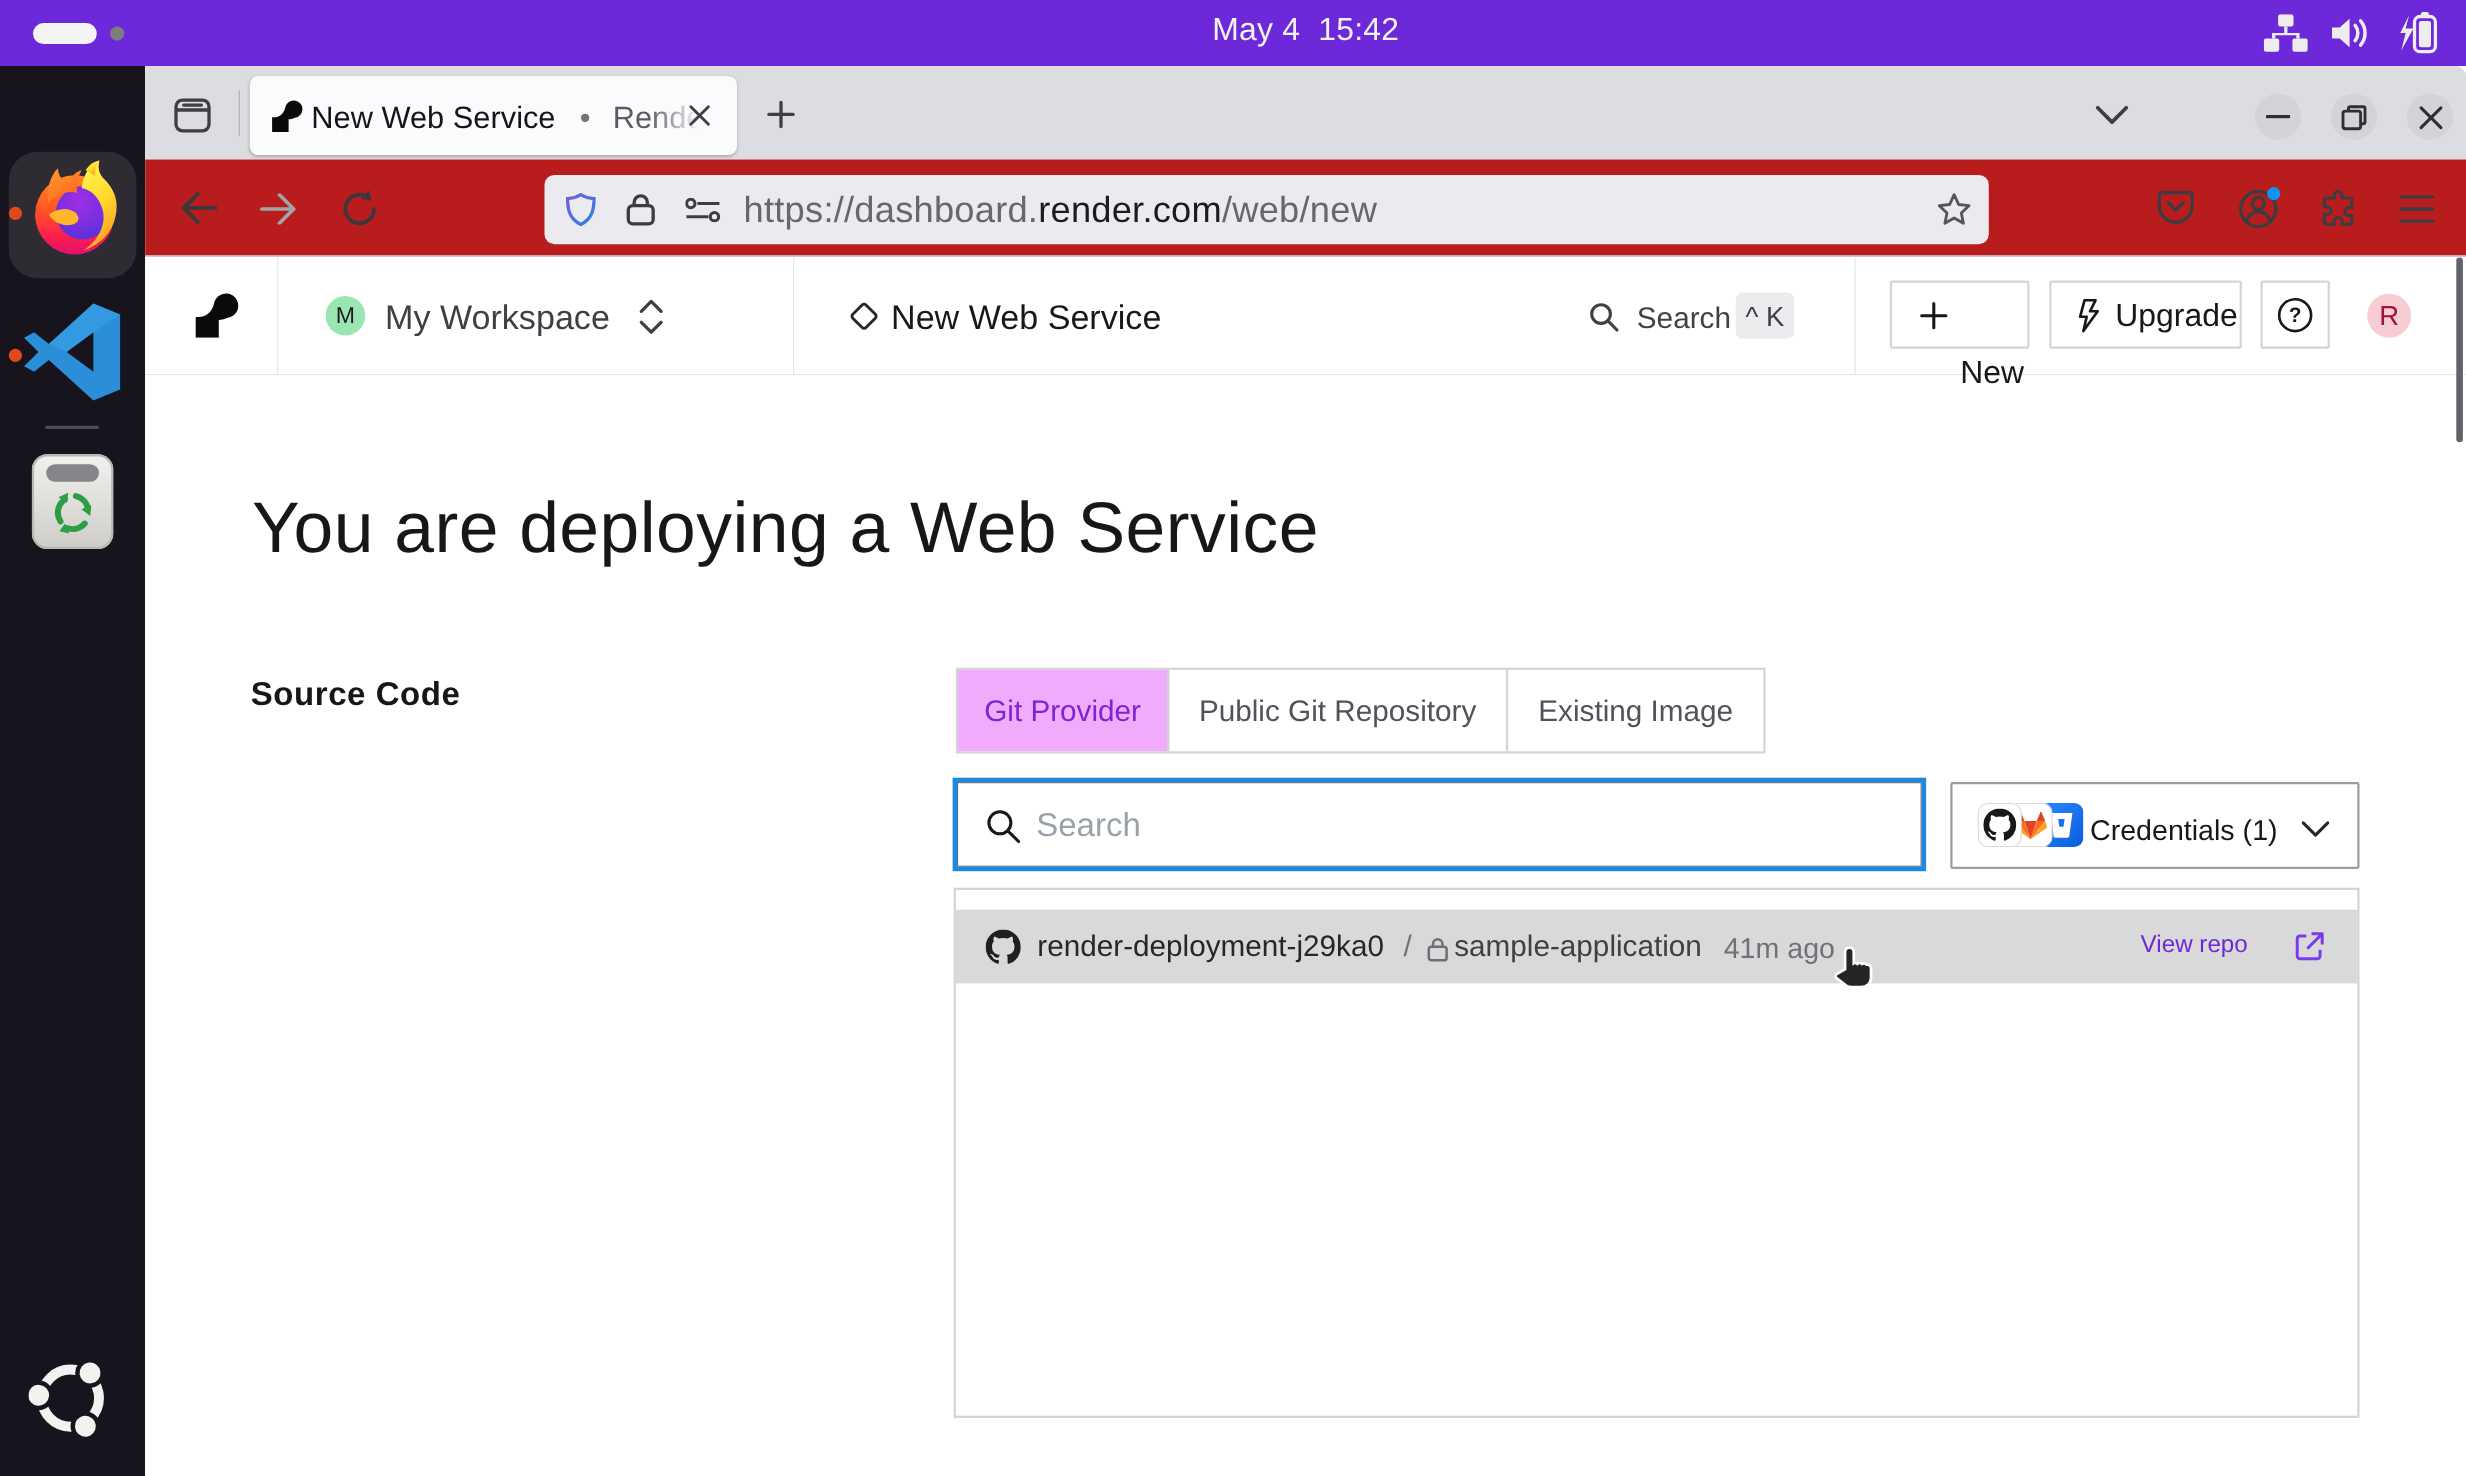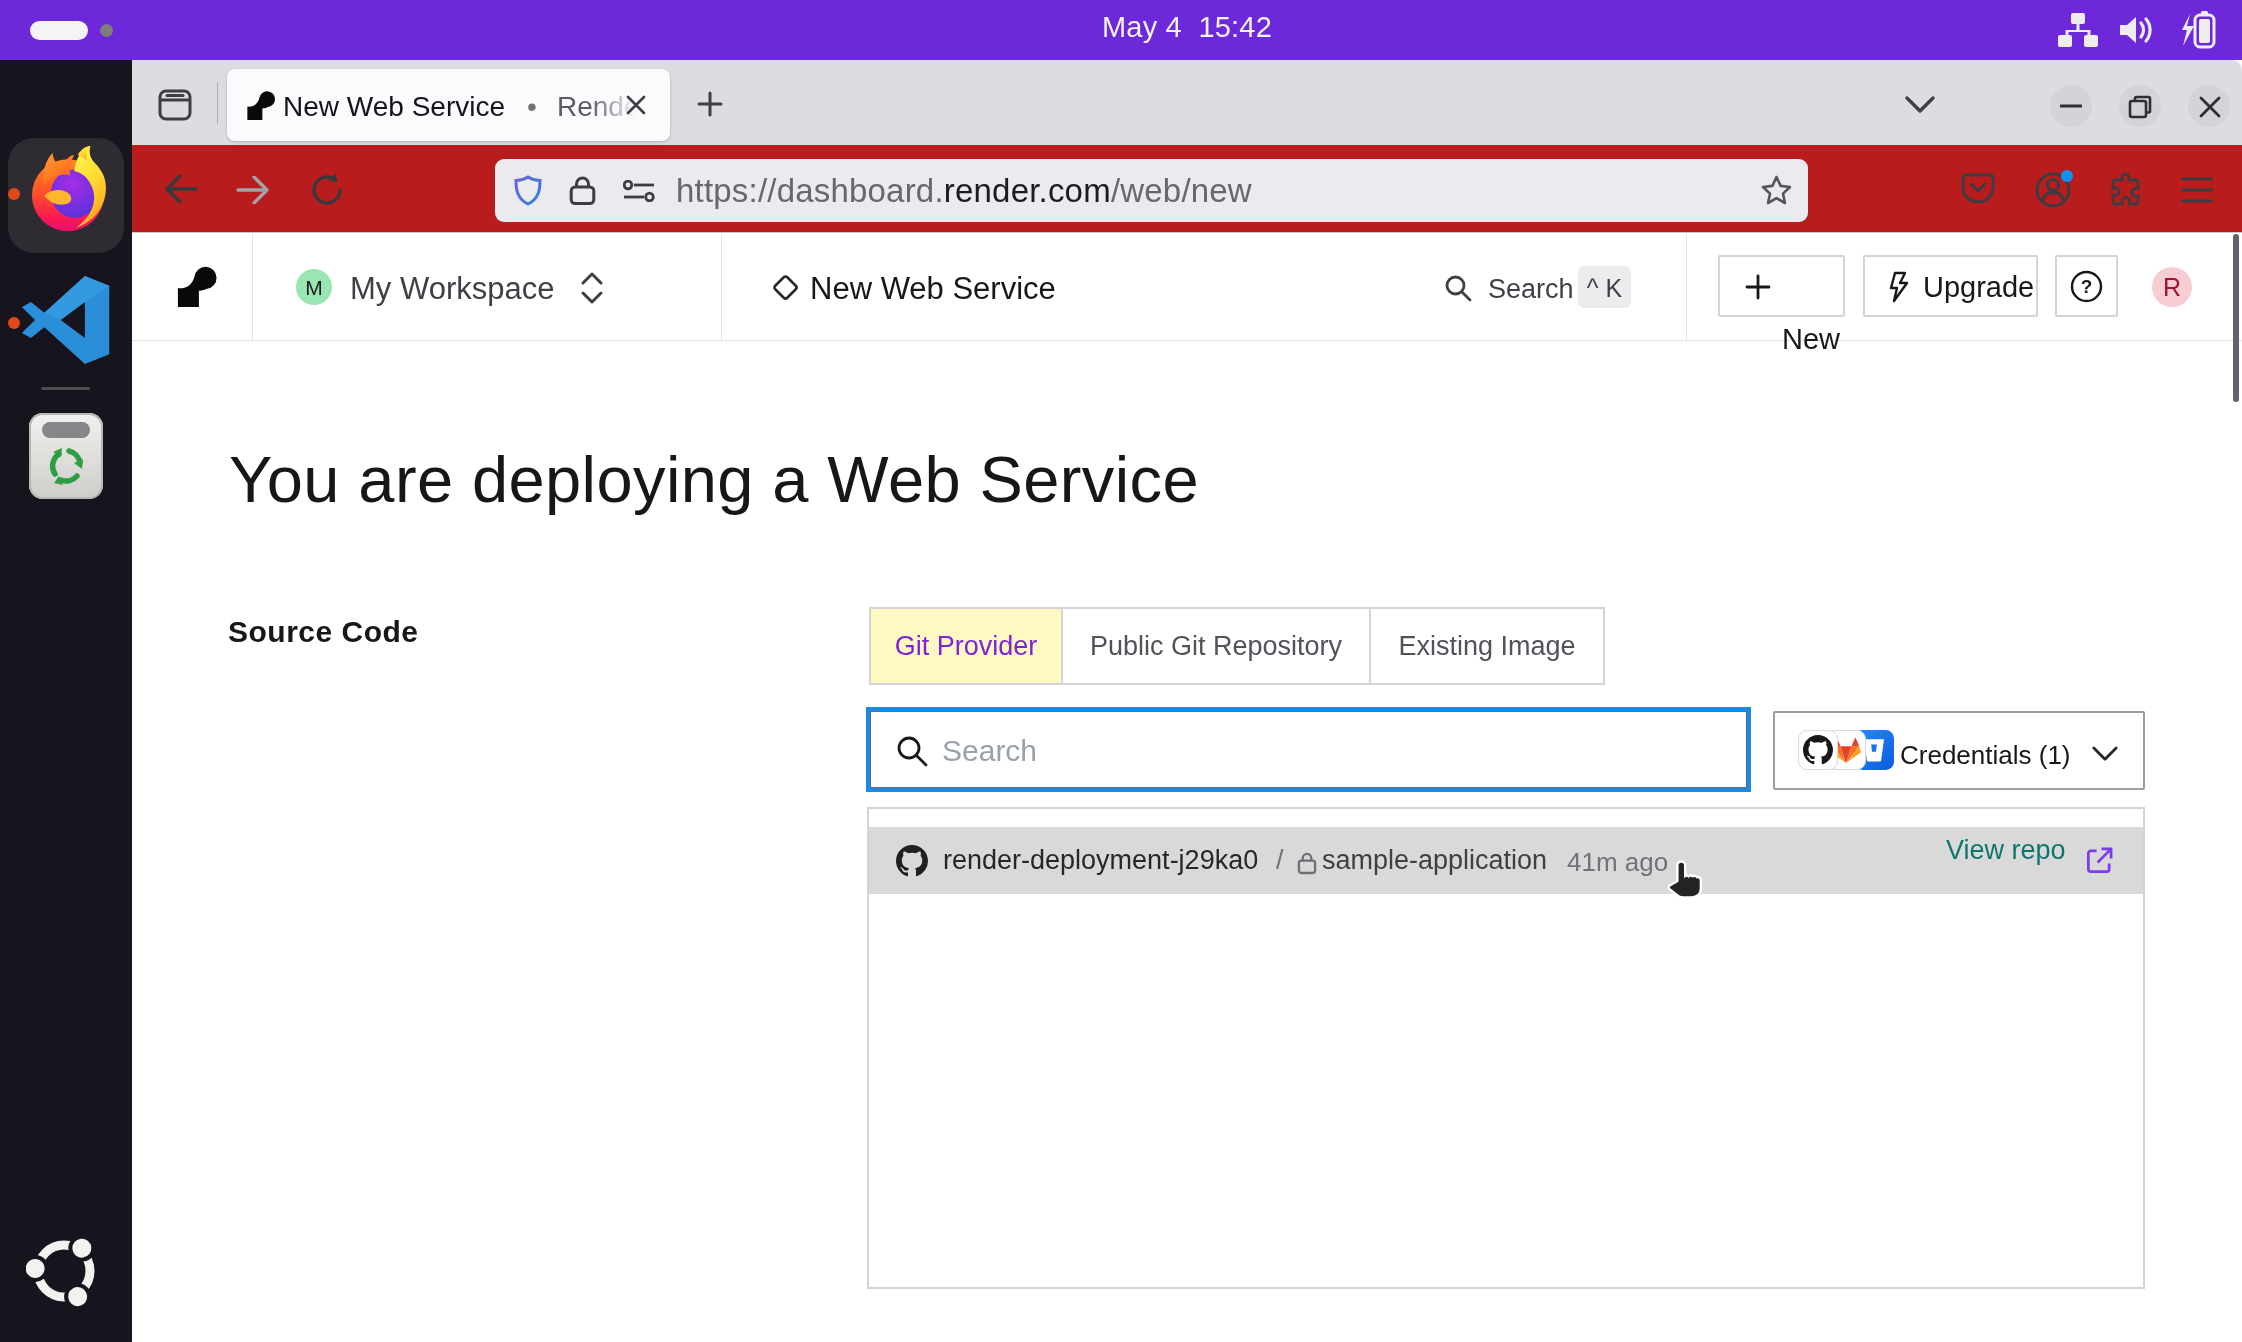--- a/index.html
+++ b/index.html
@@ -283,21 +283,21 @@
         <svg style="left:13px;top:13px;" width="33" height="33" viewBox="0 0 33 33">
           <circle cx="16.5" cy="16.5" r="14.5" fill="none" stroke="#18181b" stroke-width="2.4"></circle>
           <text x="16.5" y="23" text-anchor="middle" font-size="19" font-weight="700" fill="#18181b" font-family="Liberation Sans">?</text>
         </svg>
       </div>
       <span class="abs" style="left:2020px;top:33px;width:40px;height:40px;border-radius:50%;background:#f7ccd2;color:#9f1239;text-align:center;line-height:41px;font-size:25px;font-weight:500;">R</span>
     </div>
     <div id="h1">You are deploying a Web Service</div>
     <div id="srclbl">Source Code</div>
     <div id="segtabs">
-      <div class="seg" style="width:192px;background:#fef9c3;color:#7f24d4;">Git Provider</div>
+      <div class="seg" style="width:192px;background:#f0abfc;color:#7f24d4;">Git Provider</div>
       <div class="seg" style="width:308px;">Public Git Repository</div>
       <div class="seg" style="width:232px;border-right:none;">Existing Image</div>
     </div>
     <div id="ssearch">
       <svg style="left:25px;top:23px;" width="32" height="32" viewBox="0 0 32 32">
         <circle cx="13" cy="13" r="10" fill="none" stroke="#18181b" stroke-width="2.8"></circle>
         <line x1="20.5" y1="20.5" x2="30" y2="30" stroke="#18181b" stroke-width="2.8" stroke-linecap="round"></line>
       </svg>
       <span class="abs" style="left:71px;top:22px;font-size:30px;color:#9aa1ab;">Search</span>
     </div>
@@ -339,21 +339,21 @@
           <path fill="#202024" fill-rule="evenodd" d="M8 0C3.58 0 0 3.58 0 8c0 3.54 2.29 6.53 5.47 7.59.4.07.55-.17.55-.38 0-.19-.01-.82-.01-1.49-2.01.37-2.53-.49-2.69-.94-.09-.23-.48-.94-.82-1.13-.28-.15-.68-.52-.01-.53.63-.01 1.08.58 1.23.82.72 1.21 1.87.87 2.33.66.07-.52.28-.87.51-1.07-1.78-.2-3.64-.89-3.64-3.95 0-.87.31-1.59.82-2.15-.08-.2-.36-1.02.08-2.12 0 0 .67-.21 2.2.82.64-.18 1.32-.27 2-.27s1.36.09 2 .27c1.53-1.04 2.2-.82 2.2-.82.44 1.1.16 1.92.08 2.12.51.56.82 1.27.82 2.15 0 3.07-1.87 3.75-3.65 3.95.29.25.54.73.54 1.48 0 1.07-.01 1.93-.01 2.2 0 .21.15.46.55.38A8.01 8.01 0 0 0 16 8c0-4.42-3.58-8-8-8z"></path>
         </svg>
         <span class="abs" style="left:74px;top:18px;font-size:27px;color:#27272a;white-space:nowrap;">render-deployment-j29ka0</span>
         <span class="abs" style="left:407px;top:18px;font-size:27px;color:#71717a;">/</span>
         <svg style="left:428px;top:24px;" width="20" height="24" viewBox="0 0 21 25">
           <rect x="2" y="10" width="17" height="13" rx="2.5" fill="none" stroke="#6e6e76" stroke-width="2.4"></rect>
           <path d="M6 10 V7.5 a4.5 4.5 0 0 1 9 0 V10" fill="none" stroke="#6e6e76" stroke-width="2.4"></path>
         </svg>
         <span class="abs" style="left:453px;top:18px;font-size:27px;color:#404040;white-space:nowrap;text-align:center;">sample-application</span>
         <span class="abs" style="left:698px;top:20px;font-size:26px;color:#71717a;white-space:nowrap;">41m ago</span>
-        <span class="abs" style="left:1077px;top:8px;font-size:27px;color:#0f766e;white-space:nowrap;">View repo</span>
+        <span class="abs" style="left:1077px;top:18px;font-size:22px;color:#6d28d9;white-space:nowrap;">View repo</span>
         <svg style="left:1216px;top:19px;" width="29" height="29" viewBox="0 0 30 30">
           <path d="M12 5 H6 a2.5 2.5 0 0 0 -2.5 2.5 V24 a2.5 2.5 0 0 0 2.5 2.5 H22.5 a2.5 2.5 0 0 0 2.5 -2.5 V18" fill="none" stroke="#7c3aed" stroke-width="2.8"></path>
           <path d="M17 3 H27 V13 M27 3 L13 17" fill="none" stroke="#7c3aed" stroke-width="2.8" stroke-linejoin="round"></path>
         </svg>
       </div>
     </div>
     <svg style="left:1533px;top:626px;" width="38" height="39" viewBox="0 0 37 38">
       <path d="M12 5.5 C12 3 13.6 1.5 15.9 1.5 C18.2 1.5 19.7 3.1 19.7 5.5 V15.4 C20.6 14.9 22.1 15 22.9 15.8 C23.5 14.9 26 14.6 27 15.8 C28 15.1 30.2 15.3 31.1 16.6 C33.6 16.2 35 17.7 35 20.2 V27.8 C35 32.9 31.4 36.5 26 36.5 H17.6 C15 36.5 13.2 35.8 11.8 34.2 L4.4 28.4 C3.1 27.4 3.2 25.6 4.6 24.8 L12 20.5 Z" fill="#242424" stroke="#fdfdfd" stroke-width="2.4"></path>
     </svg>
   </div>

